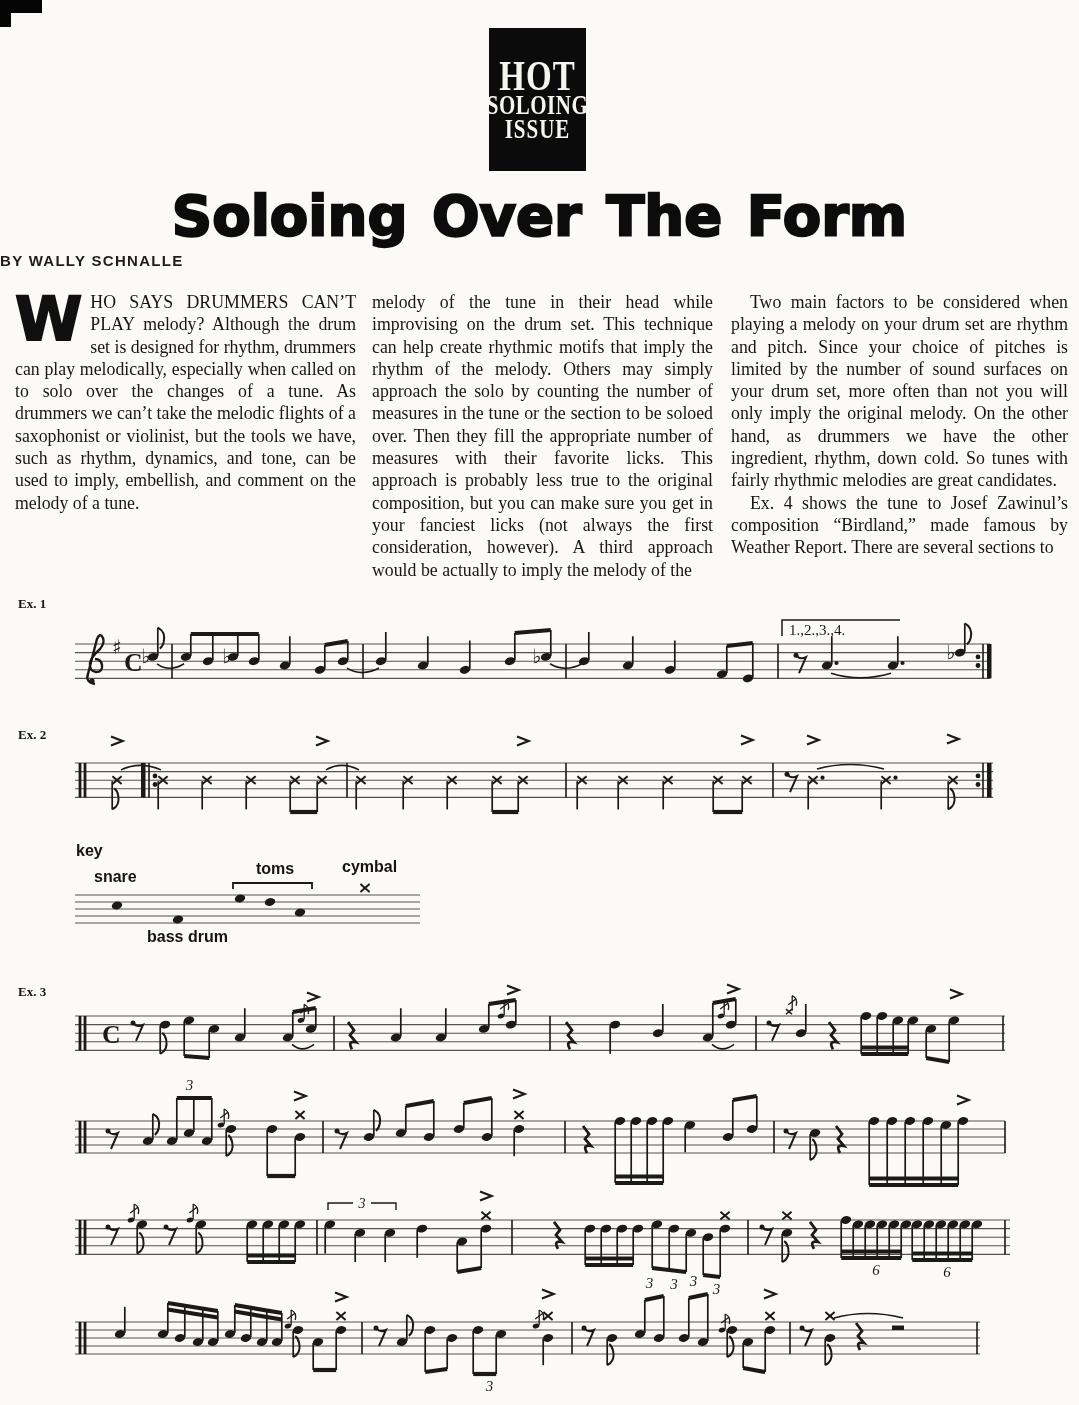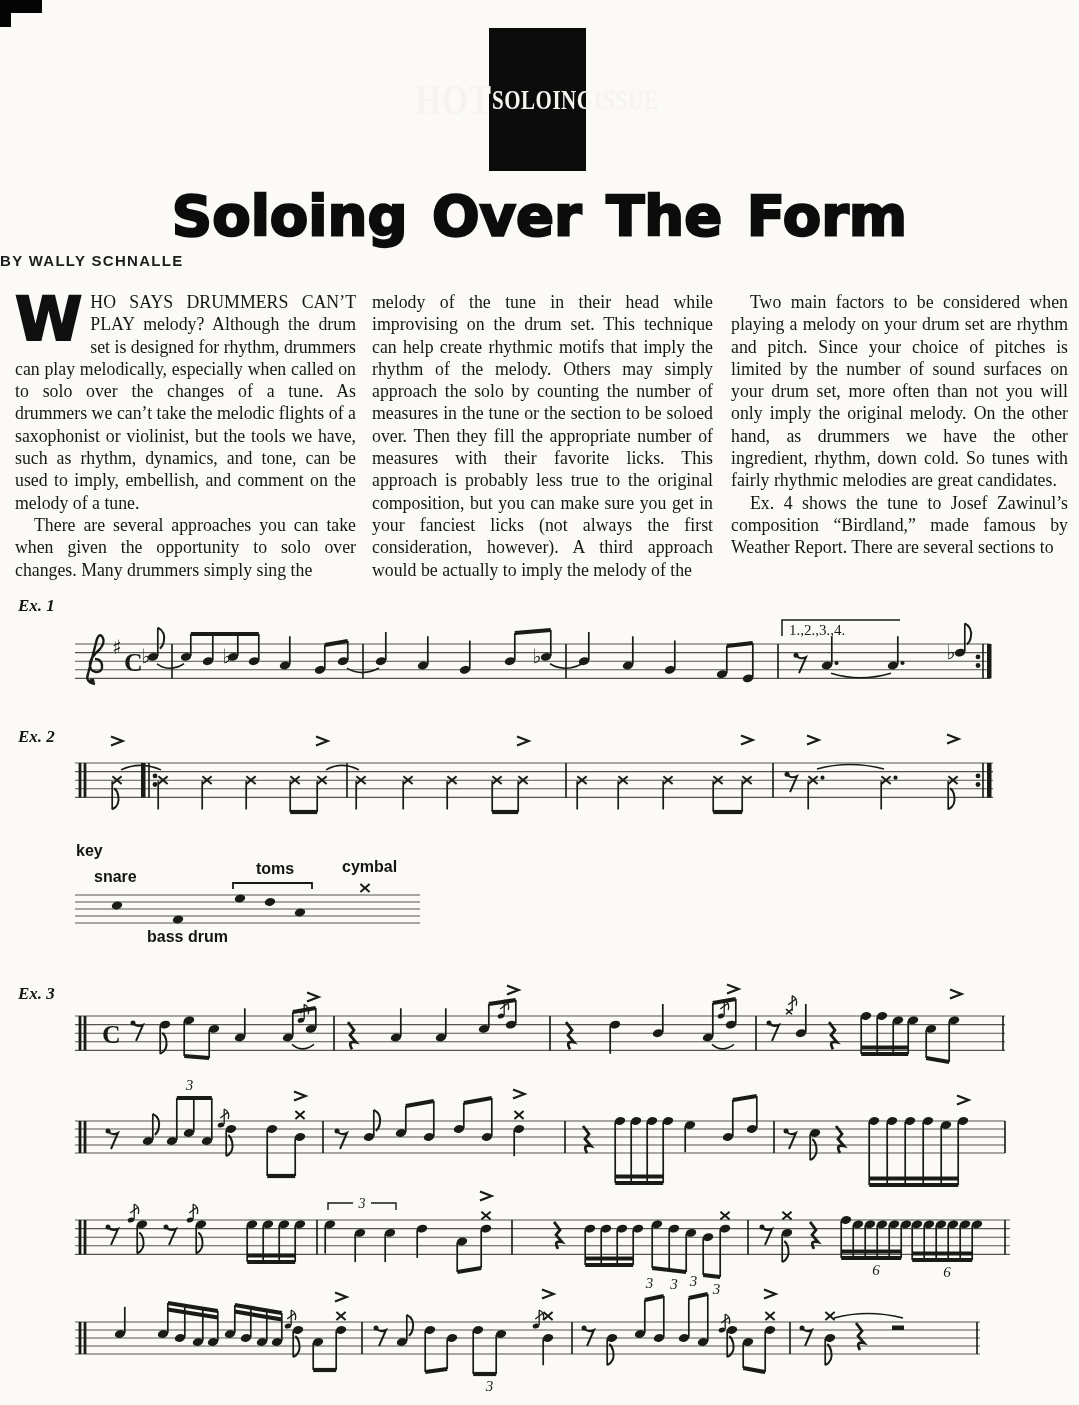--- a/index.html
+++ b/index.html
@@ -1,37 +1,37 @@
 <!DOCTYPE html>
 <html><head>
 <meta charset="utf-8">
 <style>
   html,body{margin:0;padding:0;background:#e8e8e4}
   .page{position:relative;width:1079px;height:1405px;background:#fbfaf6;color:#161616;
         font-family:"Liberation Serif",serif;overflow:hidden}
   .corner1{position:absolute;left:0;top:0;width:42px;height:13px;background:#050505}
   .corner2{position:absolute;left:0;top:13px;width:11px;height:14px;background:#050505}
   .badge{position:absolute;left:489px;top:28px;width:97px;height:143px;background:#0b0b0b;
-         color:#f6f4ee;display:flex;align-items:center;justify-content:center}
+         color:#f6f4ee;display:flex;flex-direction:column;align-items:center;justify-content:center}
   .badge span{display:block;font-family:"Liberation Serif",serif;font-weight:bold}
   .badge .b1{font-size:33px;line-height:34px;transform:scaleY(1.25);letter-spacing:1px}
   .badge .b2{font-size:21px;line-height:24px;transform:scaleY(1.3);letter-spacing:.5px}
   .badge .b3{font-size:21px;line-height:24px;transform:scaleY(1.3);letter-spacing:1px}
   .title{position:absolute;left:0;right:0;top:170px;text-align:center;color:#0c0c0c;
          font-family:"DejaVu Sans",sans-serif;font-weight:bold;font-size:56px;
          -webkit-text-stroke:2.3px #0c0c0c;word-spacing:5px;letter-spacing:0}
   .byline{position:absolute;left:0;right:0;top:252px;text-align:left;color:#1d1d1d;
           font-family:"Liberation Sans",sans-serif;font-weight:bold;font-size:15px;letter-spacing:1.3px}
   .col{position:absolute;top:291px;width:341px;text-align:justify;font-size:17.8px;line-height:22.3px}
   .col p{margin:0;padding:0}
   .col p.indent{text-indent:19px}
   #col1{left:15px}#col2{left:372px}#col3{left:731px;width:337px}
   .dropcap{float:left;font-family:"DejaVu Sans",sans-serif;font-weight:bold;font-size:61px;
            line-height:49px;-webkit-text-stroke:2px #101010;margin:3px 8px 0 0;color:#101010}
-  .exlabel{position:absolute;font-family:"Liberation Serif",serif;font-style:italic;font-weight:bold;font-size:17px;color:#141414}
+  .exlabel{position:absolute;font-family:"Liberation Serif",serif;font-weight:bold;font-size:13px;color:#141414}
   .keylabel{position:absolute;font-family:"Liberation Sans",sans-serif;font-weight:bold;font-size:16px;color:#141414}
   #notation-svg{position:absolute;left:0;top:0}
 </style>
 </head>
 <body>
 
 <div class="page">
   <div class="corner1"></div>
   <div class="corner2"></div>
 
@@ -39,21 +39,20 @@
     <span class="b1">HOT</span>
     <span class="b2">SOLOING</span>
     <span class="b3">ISSUE</span>
   </div>
 
   <h1 class="title" style="margin:13px">Soloing Over The Form</h1>
   <div class="byline">BY WALLY SCHNALLE</div>
 
   <div class="col" id="col1">
     <p><span class="dropcap">W</span><span>HO SAYS DRUMMERS CAN’T PLAY</span><span> melody? Although the drum set is designed for rhythm, drummers can play melodically, especially when called on to solo over the changes of a tune. As drummers we can’t take the melodic flights of a saxophonist or violinist, but the tools we have, such as rhythm, dynamics, and tone, can be used to imply, embellish, and comment on the melody of a tune.</span></p>
-    <p class="indent">There are several approaches you can take when given the opportunity to solo over changes. Many drummers simply sing the</p>
   </div>
   <div class="col" id="col2">
     <p>melody of the tune in their head while improvising on the drum set. This technique can help create rhythmic motifs that imply the rhythm of the melody. Others may simply approach the solo by counting the number of measures in the tune or the section to be soloed over. Then they fill the appropriate number of measures with their favorite licks. This approach is probably less true to the original composition, but you can make sure you get in your fanciest licks (not always the first consideration, however). A third approach would be actually to imply the melody of the</p>
   </div>
   <div class="col" id="col3">
     <p class="indent">Two main factors to be considered when playing a melody on your drum set are rhythm and pitch. Since your choice of pitches is limited by the number of sound surfaces on your drum set, more often than not you will only imply the original melody. On the other hand, as drummers we have the other ingredient, rhythm, down cold. So tunes with fairly rhythmic melodies are great candidates.</p>
     <p class="indent">Ex. 4 shows the tune to Josef Zawinul’s composition “Birdland,” made famous by Weather Report. There are several sections to</p>
   </div>
 
   <div class="exlabel" style="left:18px;top:596px">Ex. 1</div>

